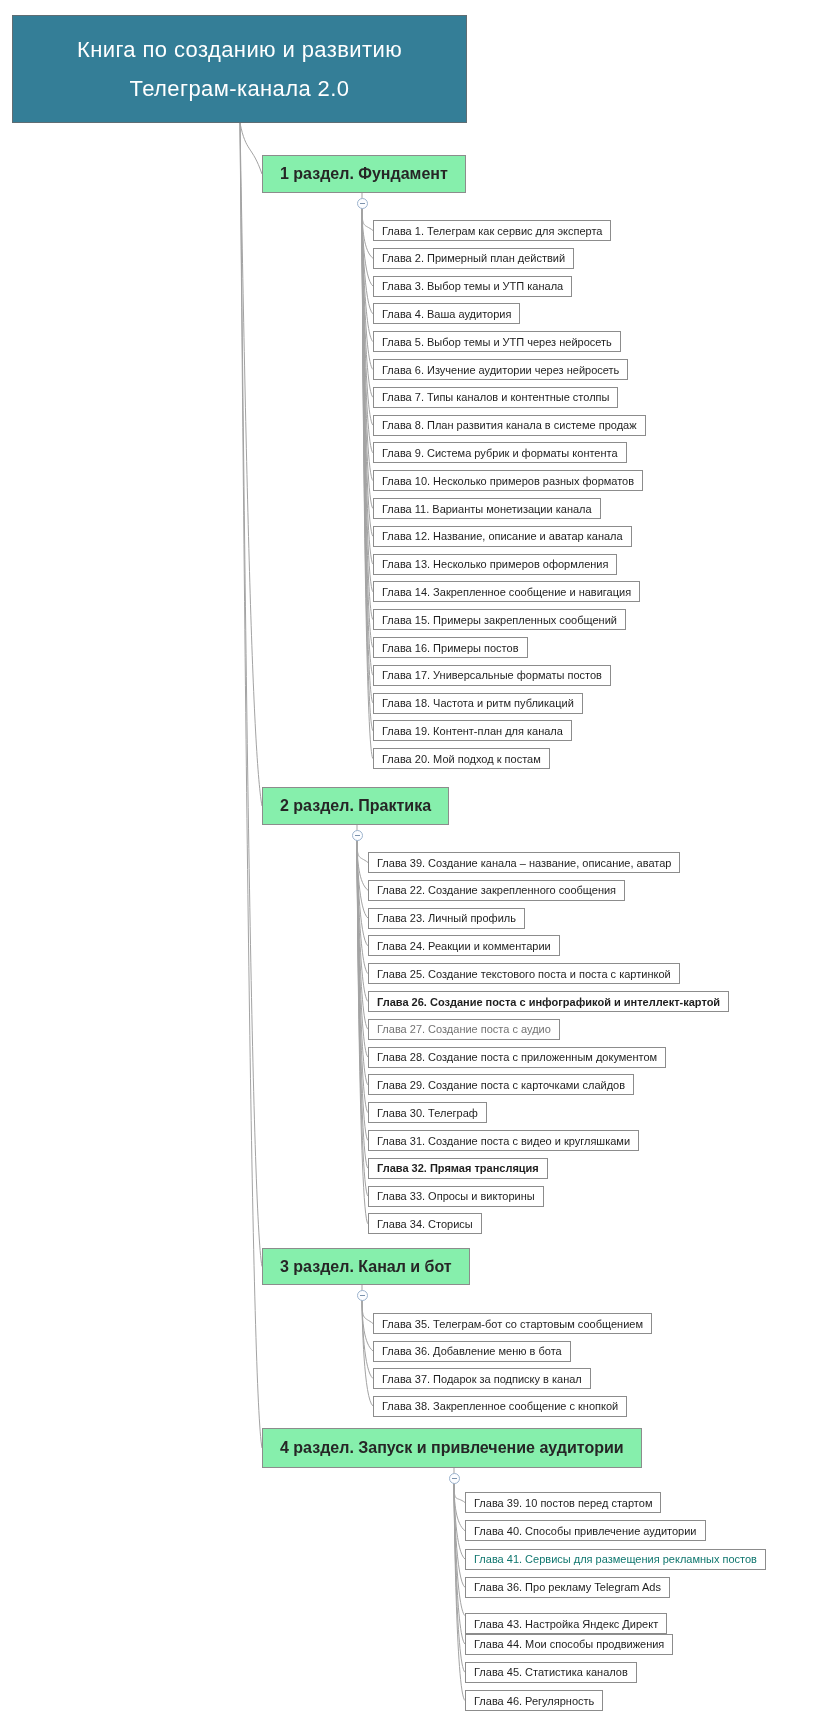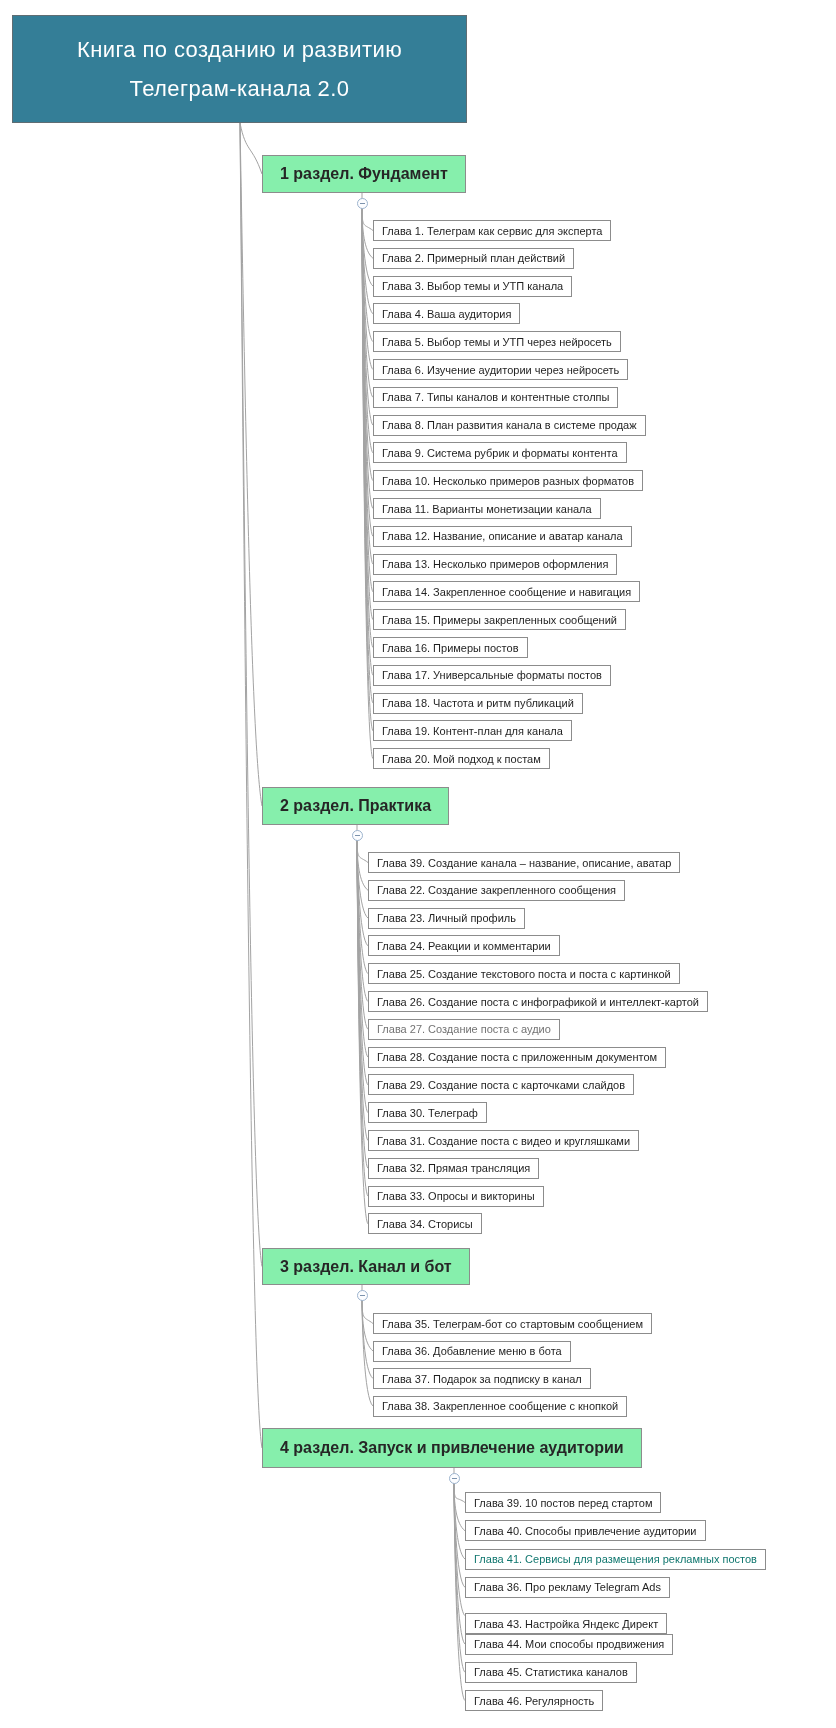--- a/index.html
+++ b/index.html
@@ -120,27 +120,27 @@
     <div class="chapter-node" style="left: 373px; top: 692.6px; color: rgb(31, 31, 31); border-color: rgb(140, 140, 140);">Глава 18. Частота и ритм публикаций</div>
     <div class="chapter-node" style="left: 373px; top: 720.4px; color: rgb(31, 31, 31); border-color: rgb(140, 140, 140); text-align: center;">Глава 19. Контент-план для канала</div>
     <div class="chapter-node" style="left: 373px; top: 748.2px; color: rgb(31, 31, 31); border-color: rgb(140, 140, 140);">Глава 20. Мой подход к постам</div>
     <div class="collapse-btn" style="left: 356.5px; top: 197.5px; border-color: rgb(157, 180, 206);"></div>
     <div class="section-node" style="left: 262px; top: 787px; height: 38px; color: rgb(38, 38, 38); border-color: rgb(140, 140, 140);">2 раздел. Практика</div>
     <div class="chapter-node" style="left: 368px; top: 852px; color: rgb(31, 31, 31); border-color: rgb(140, 140, 140);">Глава 39. Создание канала – название, описание, аватар</div>
     <div class="chapter-node" style="left: 368px; top: 879.8px; color: rgb(31, 31, 31); border-color: rgb(140, 140, 140);">Глава 22. Создание закрепленного сообщения</div>
     <div class="chapter-node" style="left: 368px; top: 907.6px; color: rgb(31, 31, 31); border-color: rgb(140, 140, 140);">Глава 23. Личный профиль</div>
     <div class="chapter-node" style="left: 368px; top: 935.4px; color: rgb(31, 31, 31); border-color: rgb(140, 140, 140);">Глава 24. Реакции и комментарии</div>
     <div class="chapter-node" style="left: 368px; top: 963.2px; color: rgb(31, 31, 31); border-color: rgb(140, 140, 140);">Глава 25. Создание текстового поста и поста с картинкой</div>
-    <div class="chapter-node" style="left: 368px; top: 991px; color: rgb(31, 31, 31); border-color: rgb(140, 140, 140);">Глава 26. Создание поста с инфографикой и интеллект-картой</div>
+    <div class="chapter-node" style="left: 368px; top: 991px; color: rgb(31, 31, 31); border-color: rgb(140, 140, 140); font-weight: bold;">Глава 26. Создание поста с инфографикой и интеллект-картой</div>
     <div class="chapter-node" style="left: 368px; top: 1018.8px; color: #737373; border-color: rgb(140, 140, 140);">Глава 27. Создание поста с аудио</div>
     <div class="chapter-node" style="left: 368px; top: 1046.6px; color: rgb(31, 31, 31); border-color: rgb(140, 140, 140);">Глава 28. Создание поста с приложенным документом</div>
     <div class="chapter-node" style="left: 368px; top: 1074.4px; color: rgb(31, 31, 31); border-color: rgb(140, 140, 140);">Глава 29. Создание поста с карточками слайдов</div>
     <div class="chapter-node" style="left: 368px; top: 1102.2px; color: rgb(31, 31, 31); border-color: rgb(140, 140, 140);">Глава 30. Телеграф</div>
     <div class="chapter-node" style="left: 368px; top: 1130px; color: rgb(31, 31, 31); border-color: rgb(140, 140, 140);">Глава 31. Создание поста с видео и кругляшками</div>
-    <div class="chapter-node" style="left: 368px; top: 1157.8px; color: rgb(31, 31, 31); border-color: rgb(140, 140, 140);">Глава 32. Прямая трансляция</div>
+    <div class="chapter-node" style="left: 368px; top: 1157.8px; color: rgb(31, 31, 31); border-color: rgb(140, 140, 140); font-weight: bold;">Глава 32. Прямая трансляция</div>
     <div class="chapter-node" style="left: 368px; top: 1185.6px; color: rgb(31, 31, 31); border-color: rgb(140, 140, 140);">Глава 33. Опросы и викторины</div>
     <div class="chapter-node" style="left: 368px; top: 1213.4px; color: rgb(31, 31, 31); border-color: rgb(140, 140, 140);">Глава 34. Сторисы</div>
     <div class="collapse-btn" style="left: 351.5px; top: 829.5px; border-color: rgb(157, 180, 206);"></div>
     <div class="section-node" style="left: 262px; top: 1248px; height: 37px; color: rgb(38, 38, 38); border-color: rgb(140, 140, 140);">3 раздел. Канал и бот</div>
     <div class="chapter-node" style="left: 373px; top: 1313px; color: rgb(31, 31, 31); border-color: rgb(140, 140, 140);">Глава 35. Телеграм-бот со стартовым сообщением</div>
     <div class="chapter-node" style="left: 373px; top: 1340.5px; color: rgb(31, 31, 31); border-color: rgb(140, 140, 140);">Глава 36. Добавление меню в бота</div>
     <div class="chapter-node" style="left: 373px; top: 1368px; color: rgb(31, 31, 31); border-color: rgb(140, 140, 140);">Глава 37. Подарок за подписку в канал</div>
     <div class="chapter-node" style="left: 373px; top: 1395.5px; color: rgb(31, 31, 31); border-color: rgb(140, 140, 140);">Глава 38. Закрепленное сообщение с кнопкой</div>
     <div class="collapse-btn" style="left: 356.5px; top: 1289.5px; border-color: rgb(157, 180, 206);"></div>
     <div class="section-node" style="left: 262px; top: 1428px; height: 40px; color: rgb(38, 38, 38); border-color: rgb(140, 140, 140);">4 раздел. Запуск и привлечение аудитории</div>

